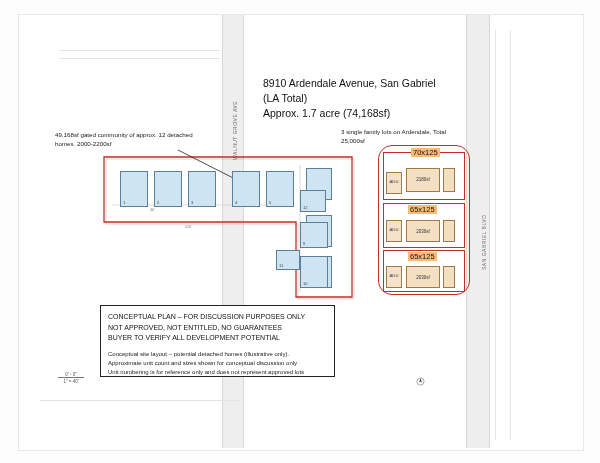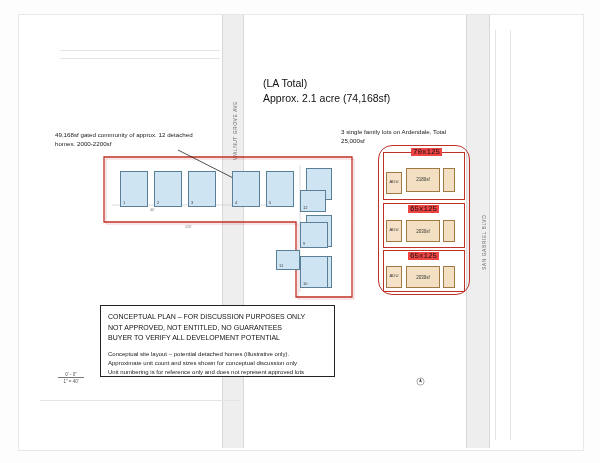--- a/index.html
+++ b/index.html
@@ -112,23 +112,22 @@
   .lotbox {
     position: absolute;
     border: 1px solid #c03027;
     background: rgba(255,255,255,0.0);
     box-sizing: border-box;
   }
   .lot-label {
     position: absolute;
     font-size: 7.5px;
     color: #111111;
-    background: #ef4444;
+    background: #fdba74;
     padding: 0 2px;
-    font-family: Liberation Mono, monospace;
   }
   .adu {
     position: absolute;
     background: #f5e2c8;
     border: 1px solid #a07a45;
     box-sizing: border-box;
     font-size: 4.2px;
     color: #333333;
     text-align: center;
     line-height: 1.1;
@@ -198,22 +197,23 @@
   <div class="street" style="left:466px; top:15px; width:22px; height:433px;"></div>
   <div class="street-label" style="left:481px; top:270px;">SAN GABRIEL BLVD</div>
 
   <div class="faint-line" style="left:60px; top:50px; width:160px; height:1px;"></div>
   <div class="faint-line" style="left:60px; top:58px; width:160px; height:1px;"></div>
   <div class="faint-line" style="left:495px; top:30px; width:1px; height:410px;"></div>
   <div class="faint-line" style="left:510px; top:30px; width:1px; height:410px;"></div>
   <div class="faint-line" style="left:40px; top:400px; width:200px; height:1px;"></div>
 
   <div class="title-block">
+    <div>8910 Ardendale  Avenue, San Gabriel</div>
     <div>(LA Total)</div>
-    <div>Approx. 2.1 acre (74,168sf)</div>
+    <div>Approx. 1.7 acre (74,168sf)</div>
   </div>
 
   <div class="note note-left">49,168sf  gated community of approx. 12 detached homes. 2000-2200sf</div>
   <div class="note note-right">3 single family lots on Ardendale, Total 25,000sf</div>
 
   <svg class="outline" viewBox="0 0 600 463">
     <path d="M104,157 L352,157 L352,297 L296,297 L296,222 L104,222 Z" fill="none" stroke="#c03027" stroke-width="1.3"></path>
     <path d="M104,157 L352,157 L352,297 L296,297 L296,222 L104,222 Z" fill="none" stroke="#c03027" stroke-width="0.4" opacity="0.6" transform="translate(2,2)"></path>
 
     <path d="M112,205 L290,205" fill="none" stroke="#cccccc" stroke-width="0.7"></path>

